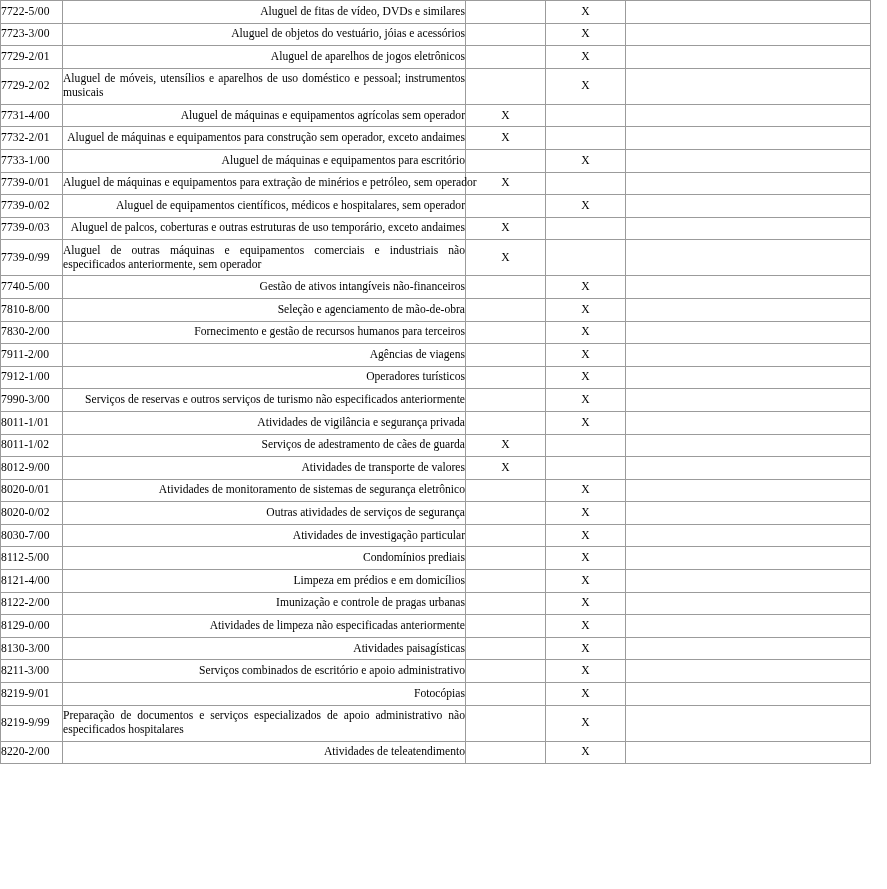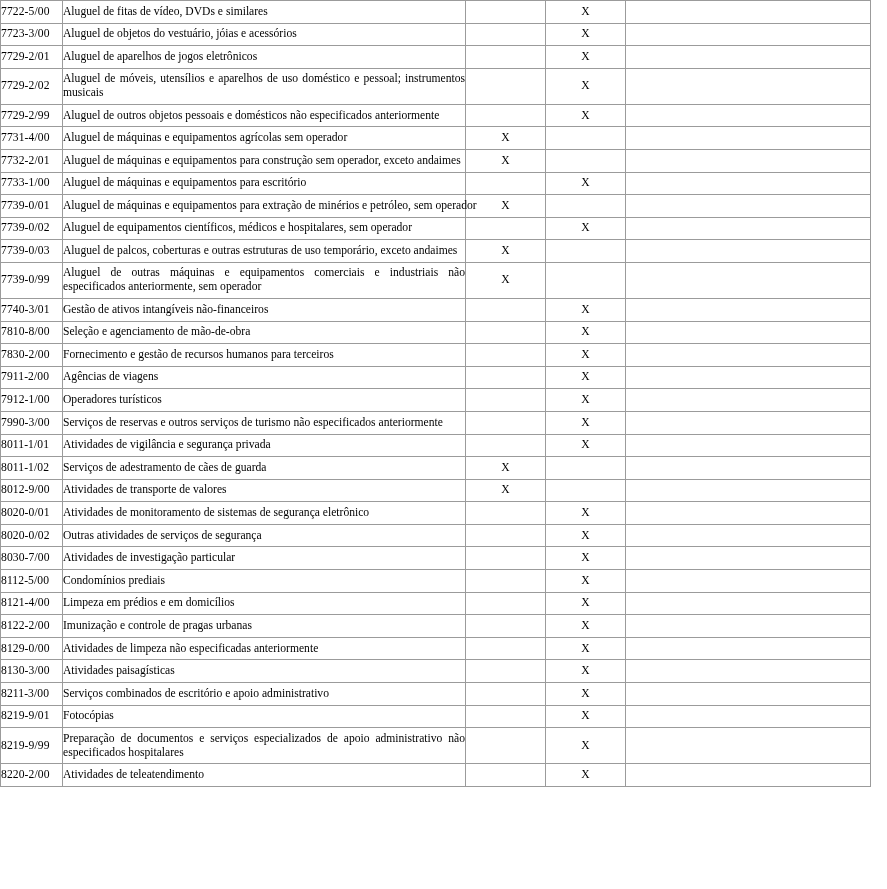--- a/index.html
+++ b/index.html
@@ -49,21 +49,21 @@
     letter-spacing: 0.1px;
   }
   td.desc {
     padding: 3px 6px 3px 5px;
     text-align: justify;
     text-justify: inter-word;
     hyphens: none;
   }
   td.desc.single {
     white-space: nowrap;
-    text-align: left;
+    text-align: right;
   }
   td.mark {
     text-align: center;
     padding: 3px 0;
     font-size: 12px;
   }
   td.blank {
     padding: 3px 0;
   }
   tr.r1 td { height: 21.6px; }
@@ -104,27 +104,20 @@
           <td class="blank"></td>
         </tr>
         <tr class="r2">
           <td class="code">7729-2/02</td>
           <td class="desc">Aluguel de móveis, utensílios e aparelhos de uso doméstico e pessoal; instrumentos musicais</td>
           <td class="mark"></td>
           <td class="mark">X</td>
           <td class="blank"></td>
         </tr>
         <tr class="r1">
-          <td class="code">7729-2/99</td>
-          <td class="desc single">Aluguel de outros objetos pessoais e domésticos não especificados anteriormente</td>
-          <td class="mark"></td>
-          <td class="mark">X</td>
-          <td class="blank"></td>
-        </tr>
-        <tr class="r1">
           <td class="code">7731-4/00</td>
           <td class="desc single">Aluguel de máquinas e equipamentos agrícolas sem operador</td>
           <td class="mark">X</td>
           <td class="mark"></td>
           <td class="blank"></td>
         </tr>
         <tr class="r1">
           <td class="code">7732-2/01</td>
           <td class="desc single">Aluguel de máquinas e equipamentos para construção sem operador, exceto andaimes</td>
           <td class="mark">X</td>
@@ -160,21 +153,21 @@
           <td class="blank"></td>
         </tr>
         <tr class="r2">
           <td class="code">7739-0/99</td>
           <td class="desc">Aluguel de outras máquinas e equipamentos comerciais e industriais não especificados anteriormente, sem operador</td>
           <td class="mark">X</td>
           <td class="mark"></td>
           <td class="blank"></td>
         </tr>
         <tr class="r1">
-          <td class="code">7740-3/01</td>
+          <td class="code">7740-5/00</td>
           <td class="desc single">Gestão de ativos intangíveis não-financeiros</td>
           <td class="mark"></td>
           <td class="mark">X</td>
           <td class="blank"></td>
         </tr>
         <tr class="r1">
           <td class="code">7810-8/00</td>
           <td class="desc single">Seleção e agenciamento de mão-de-obra</td>
           <td class="mark"></td>
           <td class="mark">X</td>

